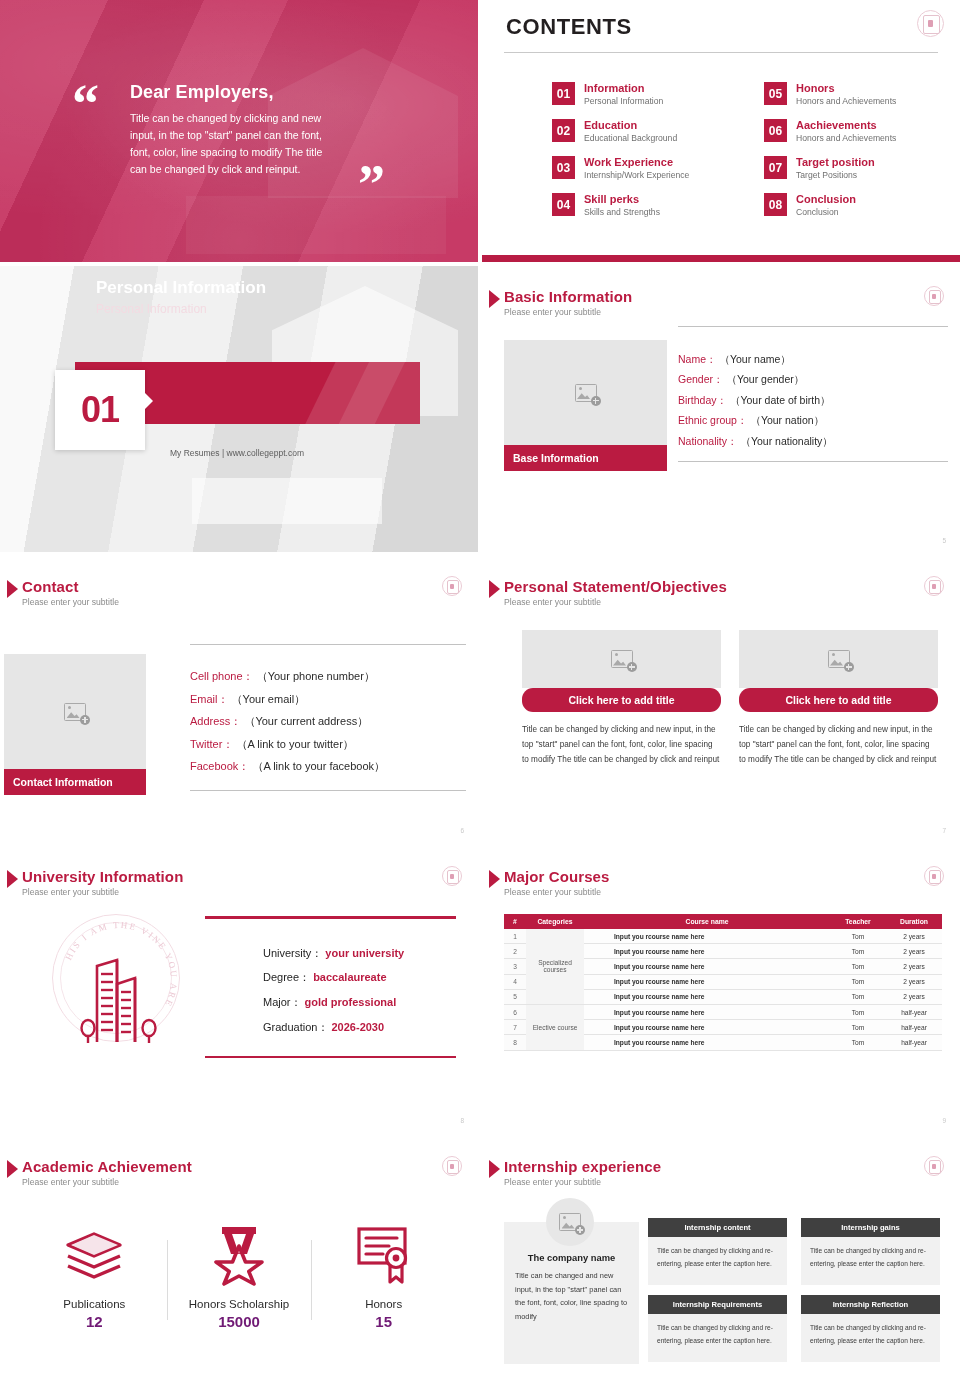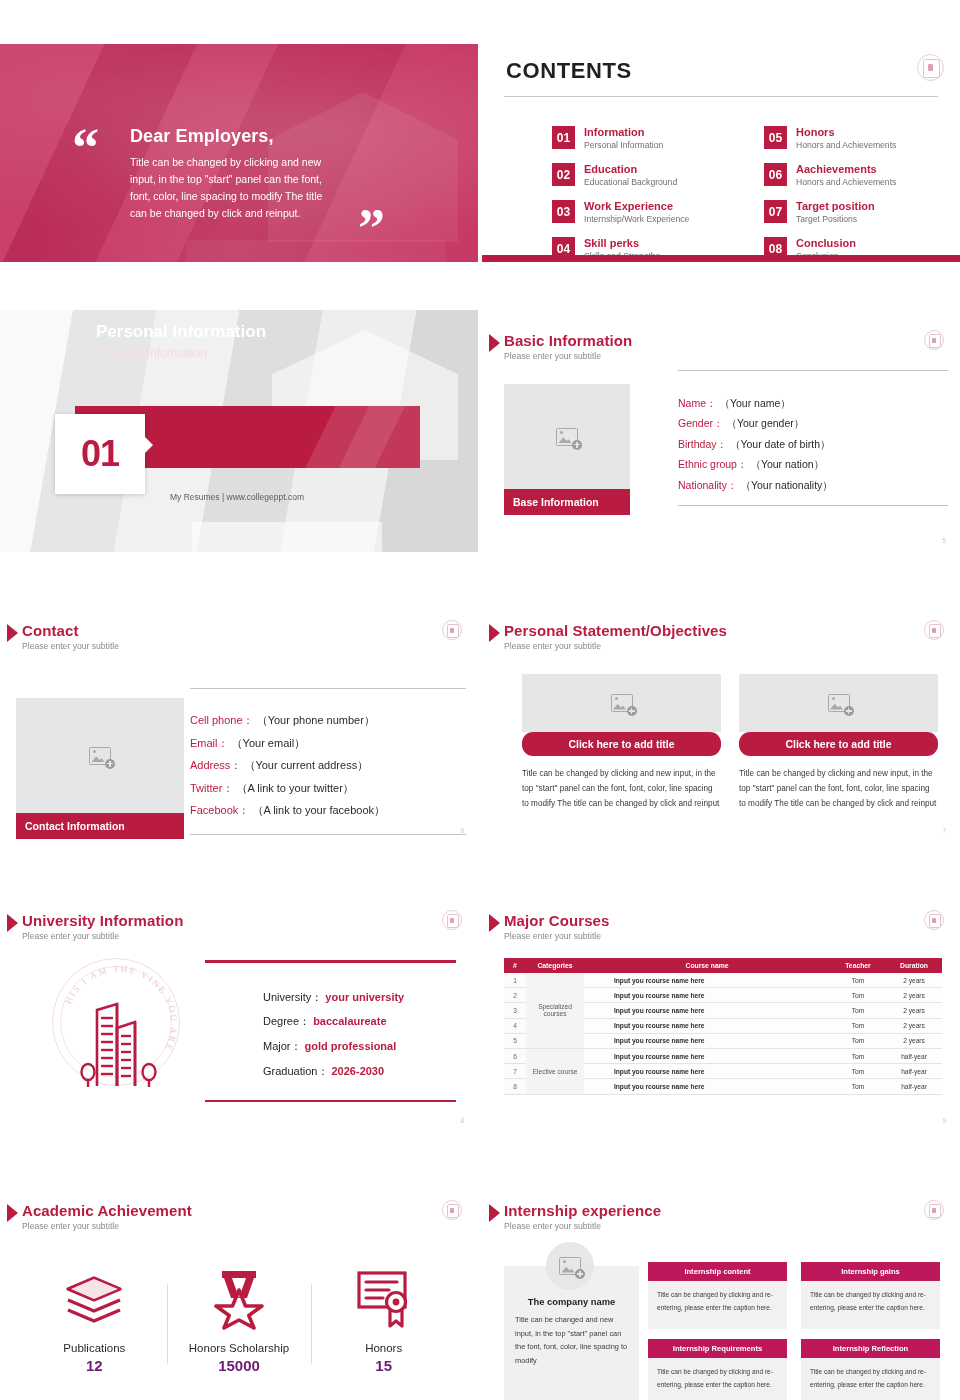--- a/index.html
+++ b/index.html
@@ -10,21 +10,21 @@
     overflow: hidden;
   }
   .sheet {
     width: 960px; height: 1400px;
     display: grid;
     grid-template-columns: 478px 478px;
     grid-template-rows: 262px 286px 286px 286px 280px;
     gap: 4px;
     background: #ffffff;
   }
-  .slide { position: relative; overflow: hidden; background: #fff; margin-top: 44px; }
+  .slide { position: relative; overflow: hidden; background: #fff; }
 
   
   .s-cover {
     background: #c4305e;
     position: relative;
   }
   .s-cover .photo-wash {
     position: absolute; inset: 0;
     background:
       linear-gradient(115deg, rgba(255,255,255,.09) 0 18%, rgba(0,0,0,.05) 18% 34%, rgba(255,255,255,.07) 34% 48%, rgba(0,0,0,.04) 48% 70%, rgba(255,255,255,.06) 70% 100%),
@@ -181,35 +181,35 @@
     position: absolute; right: -4px; bottom: -4px; width: 10px; height: 10px;
     border-radius: 50%; background: #9c9c9c;
   }
   .ph-icon .plus::before, .ph-icon .plus::after {
     content: ""; position: absolute; background: #e6e6e6;
   }
   .ph-icon .plus::before { left: 2px; top: 4.4px; width: 6px; height: 1.4px; }
   .ph-icon .plus::after { left: 4.3px; top: 2px; width: 1.4px; height: 6px; }
 
   
-  .bi-card { position: absolute; left: 22px; top: 74px; width: 126px; }
+  .bi-card { position: absolute; left: 22px; top: 74px; width: 163px; }
   .bi-card .imgph { height: 105px; }
   .bi-caption {
     background: #ba1b41; color: #fff; font-size: 10.5px; font-weight: 700;
     padding: 7px 9px;
   }
   .bi-list { position: absolute; left: 196px; top: 60px; width: 270px; }
   .bi-list .rule-top, .bi-list .rule-bot { height: 1px; background: #c2c2c2; }
   .bi-rows { padding: 22px 0 10px 0; }
   .bi-row { font-size: 10.5px; line-height: 1.95; }
   .bi-row .k { color: #ba1b41; }
   .bi-row .v { color: #2b2b2b; }
 
   
-  .ct-card { position: absolute; left: 16px; top: 98px; width: 168px; }
+  .ct-card { position: absolute; left: 4px; top: 98px; width: 142px; }
   .ct-card .imgph { height: 115px; }
   .ct-list { position: absolute; left: 190px; top: 88px; width: 276px; }
   .ct-rows { padding: 20px 0 12px 0; }
   .ct-row { font-size: 11px; line-height: 2.05; }
   .ct-row .k { color: #ba1b41; }
   .ct-row .v { color: #2b2b2b; }
 
   
   .ps-cols {
     position: absolute; left: 40px; top: 74px; right: 22px;
@@ -290,21 +290,21 @@
     border-radius: 50%; background: #e7e7e7;
     display: flex; align-items: center; justify-content: center;
   }
   .ie-company { font-size: 9.4px; font-weight: 700; color: #1f1f1f; text-align: center; margin-bottom: 6px; }
   .ie-text { font-size: 7.4px; color: #3a3a3a; line-height: 1.85; }
   .ie-grid {
     position: absolute; left: 166px; right: 20px; top: 82px;
     display: grid; grid-template-columns: 1fr 1fr; gap: 10px 14px;
   }
   .ie-box .ie-hd {
-    background: #be185d; color: #fff; font-size: 7.6px; font-weight: 700;
+    background: #404040; color: #fff; font-size: 7.6px; font-weight: 700;
     text-align: center; padding: 5px 3px;
   }
   .ie-box .ie-bd {
     background: #f1f1f1; font-size: 6.6px; color: #3c3c3c; line-height: 1.95;
     padding: 8px 9px; min-height: 48px;
   }
 </style>
 </head>
 <body>
 

